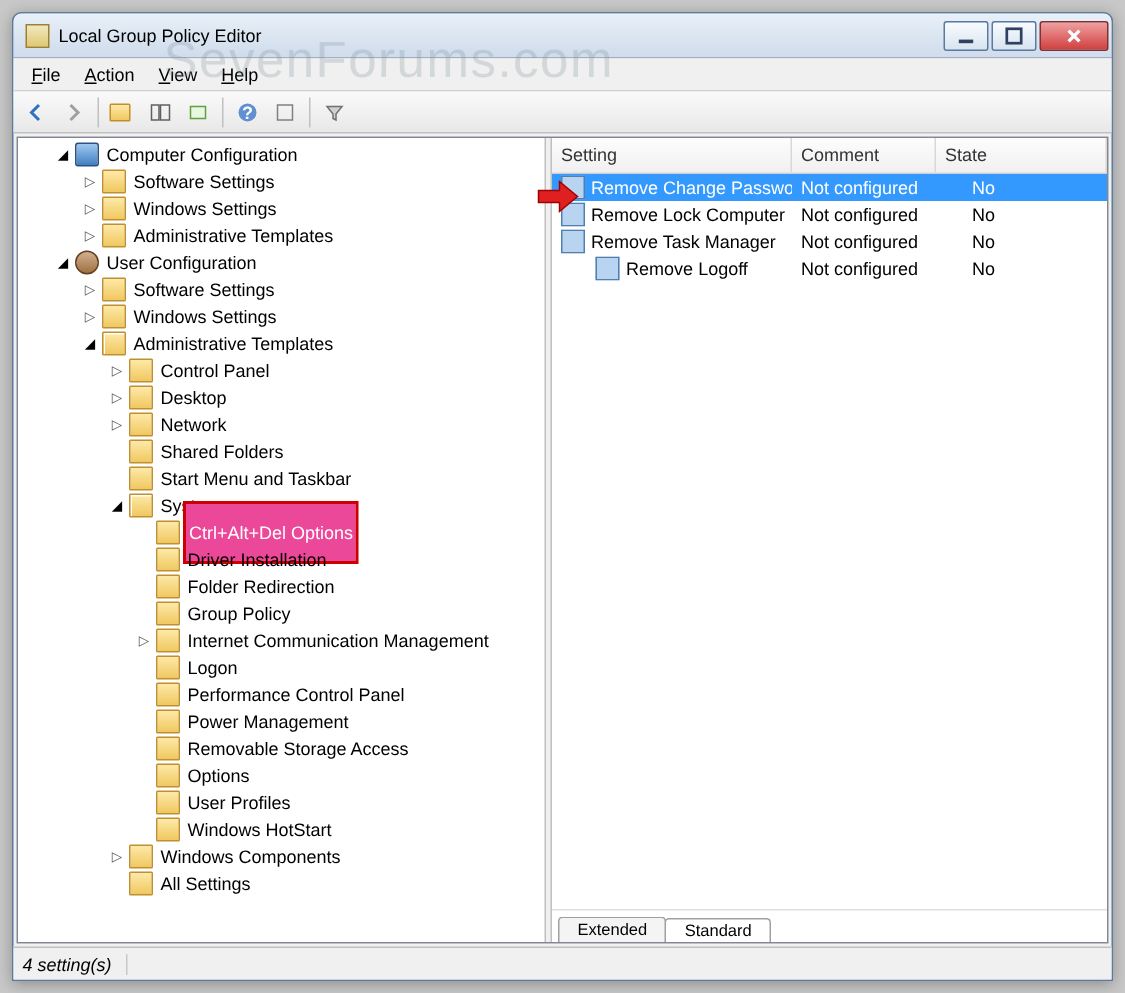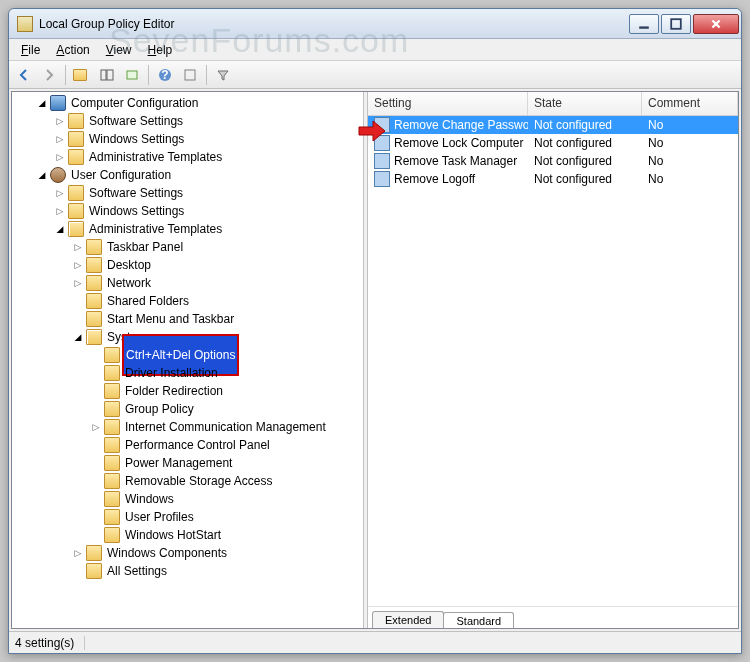--- a/index.html
+++ b/index.html
@@ -38,41 +38,41 @@
 .tool-btn { width:22px; height:22px; display:flex; align-items:center; justify-content:center; border:1px solid transparent; border-radius:2px; }
 .tool-sep { width:1px; height:20px; background:#c0c0c0; margin:0 2px; }
 
 .content { flex:1; display:flex; border:1px solid #828790; margin:2px; background:#fff; overflow:hidden; }
 .tree-pane { width:352px; border-right:1px solid #c0c0c0; overflow-y:scroll; overflow-x:hidden; position:relative; }
 .splitter { width:4px; background:#f0f0f0; cursor:ew-resize; border-right:1px solid #c0c0c0; }
 .right-pane { flex:1; display:flex; flex-direction:column; }
 
 .tree { padding:2px 0; }
 .tree-row { display:flex; align-items:center; height:18px; white-space:nowrap; cursor:default; padding-right:4px; }
-.tree-row.selected .tree-label { background:#1d4ed8; color:#fff; outline:2px solid #cc0000; outline-offset:0; padding:12px 2px; }
+.tree-row.selected .tree-label { background:#ec4899; color:#fff; outline:2px solid #cc0000; outline-offset:0; padding:12px 2px; }
 .tree-indent { display:inline-block; }
 .tree-toggle { width:12px; height:12px; display:inline-flex; align-items:center; justify-content:center; color:#606060; font-size:9px; margin-right:2px; }
 .tree-toggle.spacer { visibility:hidden; }
 .tree-icon { width:16px; height:16px; margin-right:4px; display:inline-block; flex-shrink:0; }
 .tree-label { padding:0 1px; }
 
 .list-header { height:24px; background:linear-gradient(#fdfdfd,#f0f0f0); border-bottom:1px solid #d0d0d0; display:flex; }
 .list-header-cell { border-right:1px solid #d8d8d8; padding:4px 6px; color:#333; }
 .list-body { flex:1; overflow:auto; }
 .list-row { height:18px; display:flex; align-items:center; cursor:default; }
 .list-row.selected { background:#3399ff; color:#fff; }
 .list-cell { padding:0 6px; overflow:hidden; white-space:nowrap; display:flex; align-items:center; }
 .list-icon { width:16px; height:16px; margin-right:4px; display:inline-block; background:#b8d4f0; border:1px solid #5080b0; flex-shrink:0; }
 
 .tabs-area { height:22px; display:flex; align-items:flex-end; padding:0 4px; background:#fff; border-top:1px solid #e0e0e0; }
 .tab { padding:2px 12px; border:1px solid #a0a0a0; border-bottom:none; background:#f4f4f4; margin-right:-1px; border-radius:3px 3px 0 0; font-size:11px; cursor:default; }
 .tab.active { background:#fff; position:relative; top:1px; }
 
 .statusbar { height:22px; border-top:1px solid #c0c0c0; background:#f0f0f0; display:flex; align-items:center; padding:0 6px; }
-.status-cell { border-right:1px solid #c8c8c8; padding-right:10px; }
+.status-cell { border-right:1px solid #c8c8c8; padding-right:10px;font-style:italic; }
 
 .arrow-annotation { position:absolute; left:348px; top:110px; z-index:10; pointer-events:none; }
 
 .watermark { position:absolute; top:12px; left:100px; font-size:34px; font-weight:400; color:rgba(120,140,150,0.25); letter-spacing:1px; pointer-events:none; z-index:5; }
 
 
 .ico-folder { background:linear-gradient(#fde9a8,#f0c860); border:1px solid #c09030; border-radius:1px; }
 .ico-folder-open { background:linear-gradient(#fde9a8,#f0c860); border:1px solid #c09030; border-radius:1px; box-shadow:inset 1px 1px 0 #fff; }
 .ico-root { background:linear-gradient(#f0e8c0,#e0c870); border:1px solid #a08030; }
 .ico-computer { background:linear-gradient(#a0c8f0,#4080c0); border:1px solid #305080; border-radius:2px; }
@@ -208,21 +208,21 @@
           <div class="tree-row">
             <span class="tree-indent" style="width: 42px;"></span>
             <span class="tree-toggle" style="color: rgb(0, 0, 0);">◢</span>
             <span class="tree-icon ico-folder-open"></span>
             <span class="tree-label">Administrative Templates</span>
           </div>
           <div class="tree-row">
             <span class="tree-indent" style="width: 60px;"></span>
             <span class="tree-toggle">▷</span>
             <span class="tree-icon ico-folder"></span>
-            <span class="tree-label">Taskbar Panel</span>
+            <span class="tree-label">Control Panel</span>
           </div>
           <div class="tree-row">
             <span class="tree-indent" style="width: 60px;"></span>
             <span class="tree-toggle">▷</span>
             <span class="tree-icon ico-folder"></span>
             <span class="tree-label">Desktop</span>
           </div>
           <div class="tree-row">
             <span class="tree-indent" style="width: 60px;"></span>
             <span class="tree-toggle">▷</span>
@@ -274,39 +274,45 @@
           <div class="tree-row">
             <span class="tree-indent" style="width: 78px;"></span>
             <span class="tree-toggle">▷</span>
             <span class="tree-icon ico-folder"></span>
             <span class="tree-label">Internet Communication Management</span>
           </div>
           <div class="tree-row">
             <span class="tree-indent" style="width: 78px;"></span>
             <span class="tree-toggle spacer">▷</span>
             <span class="tree-icon ico-folder"></span>
+            <span class="tree-label">Logon</span>
+          </div>
+          <div class="tree-row">
+            <span class="tree-indent" style="width: 78px;"></span>
+            <span class="tree-toggle spacer">▷</span>
+            <span class="tree-icon ico-folder"></span>
             <span class="tree-label">Performance Control Panel</span>
           </div>
           <div class="tree-row">
             <span class="tree-indent" style="width: 78px;"></span>
             <span class="tree-toggle spacer">▷</span>
             <span class="tree-icon ico-folder"></span>
             <span class="tree-label">Power Management</span>
           </div>
           <div class="tree-row">
             <span class="tree-indent" style="width: 78px;"></span>
             <span class="tree-toggle spacer">▷</span>
             <span class="tree-icon ico-folder"></span>
             <span class="tree-label">Removable Storage Access</span>
           </div>
           <div class="tree-row">
             <span class="tree-indent" style="width: 78px;"></span>
             <span class="tree-toggle spacer">▷</span>
             <span class="tree-icon ico-folder"></span>
-            <span class="tree-label">Windows</span>
+            <span class="tree-label">Options</span>
           </div>
           <div class="tree-row">
             <span class="tree-indent" style="width: 78px;"></span>
             <span class="tree-toggle spacer">▷</span>
             <span class="tree-icon ico-folder"></span>
             <span class="tree-label">User Profiles</span>
           </div>
           <div class="tree-row">
             <span class="tree-indent" style="width: 78px;"></span>
             <span class="tree-toggle spacer">▷</span>
@@ -324,22 +330,22 @@
             <span class="tree-toggle spacer">▷</span>
             <span class="tree-icon ico-folder"></span>
             <span class="tree-label">All Settings</span>
           </div>
         </div>
     </div>
     <div class="splitter"></div>
     <div class="right-pane">
       <div class="list-header">
         <div class="list-header-cell" style="width:160px">Setting</div>
+        <div class="list-header-cell" style="flex:1">Comment</div>
         <div class="list-header-cell" style="width:114px">State</div>
-        <div class="list-header-cell" style="flex:1">Comment</div>
       </div>
       <div class="list-body" id="list-body">
           <div class="list-row selected">
             <div class="list-cell" style="width: 160px;">
               <span class="list-icon"></span>
               <span>Remove Change Password</span>
             </div>
             <div class="list-cell" style="width: 114px;">Not configured</div>
             <div class="list-cell" style="flex: 1 1 0%;">No</div>
           </div>
@@ -353,21 +359,21 @@
           </div>
           <div class="list-row">
             <div class="list-cell" style="width: 160px;">
               <span class="list-icon"></span>
               <span>Remove Task Manager</span>
             </div>
             <div class="list-cell" style="width: 114px;">Not configured</div>
             <div class="list-cell" style="flex: 1 1 0%;">No</div>
           </div>
           <div class="list-row">
-            <div class="list-cell" style="width: 160px;">
+            <div class="list-cell" style="width: 160px; justify-content: center;">
               <span class="list-icon"></span>
               <span>Remove Logoff</span>
             </div>
             <div class="list-cell" style="width: 114px;">Not configured</div>
             <div class="list-cell" style="flex: 1 1 0%;">No</div>
           </div>
         </div>
       <div class="tabs-area">
         <div class="tab">Extended</div>
         <div class="tab active">Standard</div>

